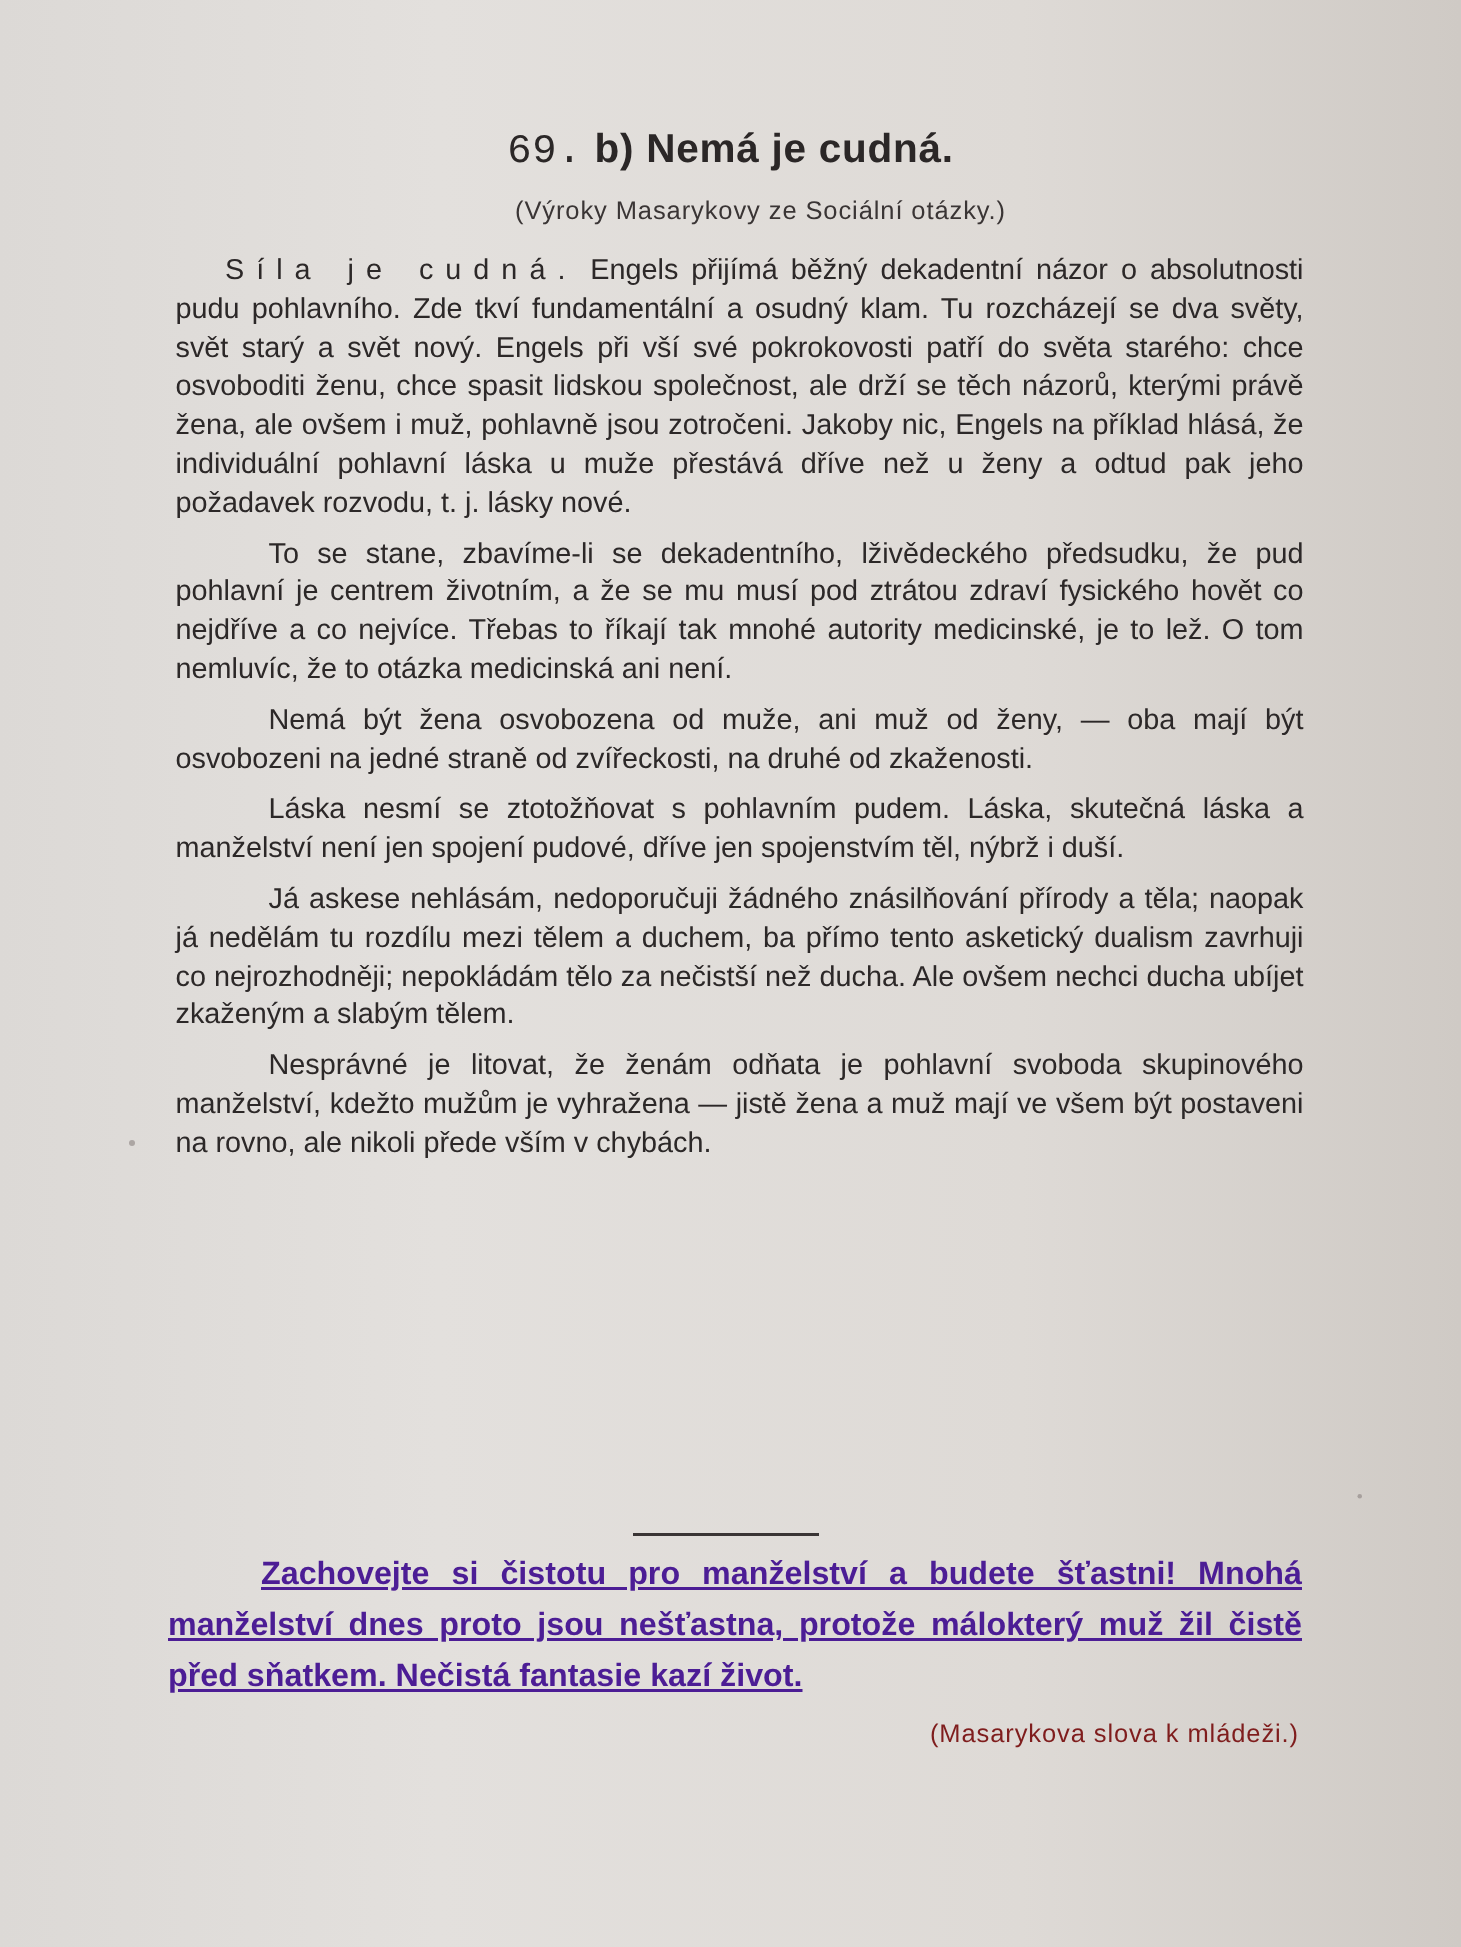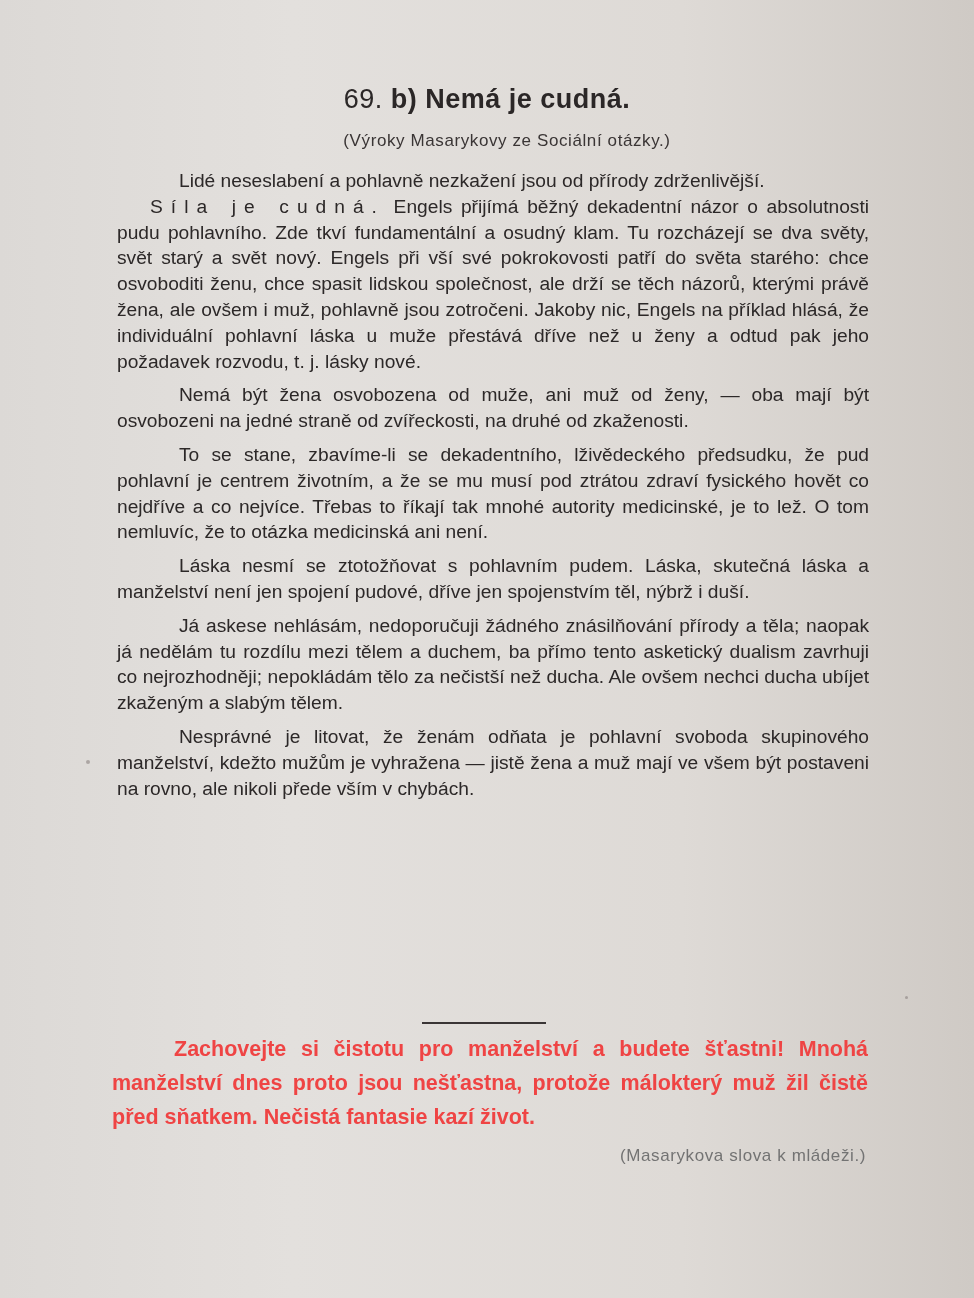--- a/index.html
+++ b/index.html
@@ -30,21 +30,21 @@
     .title {
       position: absolute;
       left: 0; right: 0;
       top: 84px;
       text-align: center;
       font-size: 27px;
       font-weight: bold;
       letter-spacing: 0.5px;
       color: #2b2727;
     }
-    .title .num { font-weight: normal; }
+    .title .num { font-weight: normal; font-family: Liberation Mono, monospace; }
     .subtitle {
       position: absolute;
       left: 0; right: 0;
       top: 131px;
       text-align: center;
       font-size: 17px;
       letter-spacing: 0.6px;
       color: #3a3535;
       transform: translateX(20px);
     }
@@ -76,60 +76,58 @@
       border-top: 2px solid #3a3535;
     }
     .bold-text {
       position: absolute;
       left: 112px;
       top: 1032px;
       width: 756px;
       font-size: 21.5px;
       line-height: 34px;
       font-weight: bold;
-      color: #ef4444;
+      color: #4c1d95;
       text-align: justify;
       text-indent: 62px;
+      text-decoration: underline;
     }
     .attribution {
       position: absolute;
       right: 108px;
       top: 1146px;
       font-size: 17px;
       letter-spacing: 0.6px;
-      color: #737373;
+      color: #7f1d1d;
     }
   </style>
 </head>
 <body>
 
 <div class="page">
 
   <span class="speck" style="left:86px; top:760px;"></span>
   <span class="speck" style="left:905px; top:996px; width:3px; height:3px;"></span>
 
   <div class="title">
     <span class="num">69.</span>
     <span>b) Nemá je cudná.</span>
   </div>
 
   <div class="subtitle">(Výroky Masarykovy ze Sociální otázky.)</div>
 
   <div class="body-text">
-    <p class="para tight" style="margin-bottom:0;">
-      <span>Lidé neseslabení a pohlavně nezkažení jsou od přírody zdrženlivější.</span>
-    </p>
     <p class="para" style="text-indent:0;">
       <span class="spaced">Síla je cudná.</span><span> Engels přijímá běžný dekadentní názor o absolutnosti pudu pohlavního. Zde tkví fundamentální a osudný klam. Tu rozcházejí se dva světy, svět starý a svět nový. Engels při vší své pokrokovosti patří do světa starého: chce osvoboditi ženu, chce spasit lidskou společnost, ale drží se těch názorů, kterými právě žena, ale ovšem i muž, pohlavně jsou zotročeni. Jakoby nic, Engels na příklad hlásá, že individuální pohlavní láska u muže přestává dříve než u ženy a odtud pak jeho požadavek rozvodu, t. j. lásky nové.</span>
     </p>
     <p class="para">
-      <span>Nemá být žena osvobozena od muže, ani muž od ženy, — oba mají být osvobozeni na jedné straně od zvířeckosti, na druhé od zkaženosti.</span>
+      <span>To se stane, zbavíme-li se dekadentního, lživědeckého předsudku, že pud pohlavní je centrem životním, a že se mu musí pod ztrátou zdraví fysického hovět co nejdříve a co nejvíce. Třebas to říkají tak mnohé autority medicinské, je to lež. O tom nemluvíc, že to otázka medicinská ani není.</span>
     </p>
     <p class="para">
-      <span>To se stane, zbavíme-li se dekadentního, lživědeckého předsudku, že pud pohlavní je centrem životním, a že se mu musí pod ztrátou zdraví fysického hovět co nejdříve a co nejvíce. Třebas to říkají tak mnohé autority medicinské, je to lež. O tom nemluvíc, že to otázka medicinská ani není.</span>
+      <span>Nemá být žena osvobozena od muže, ani muž od ženy, — oba mají být osvobozeni na jedné straně od zvířeckosti, na druhé od zkaženosti.</span>
     </p>
     <p class="para">
       <span>Láska nesmí se ztotožňovat s pohlavním pudem. Láska, skutečná láska a manželství není jen spojení pudové, dříve jen spojenstvím těl, nýbrž i duší.</span>
     </p>
     <p class="para">
       <span>Já askese nehlásám, nedoporučuji žádného znásilňování přírody a těla; naopak já nedělám tu rozdílu mezi tělem a duchem, ba přímo tento asketický dualism zavrhuji co nejrozhodněji; nepokládám tělo za nečistší než ducha. Ale ovšem nechci ducha ubíjet zkaženým a slabým tělem.</span>
     </p>
     <p class="para">
       <span>Nesprávné je litovat, že ženám odňata je pohlavní svoboda skupinového manželství, kdežto mužům je vyhražena — jistě žena a muž mají ve všem být postaveni na rovno, ale nikoli přede vším v chybách.</span>
     </p>

